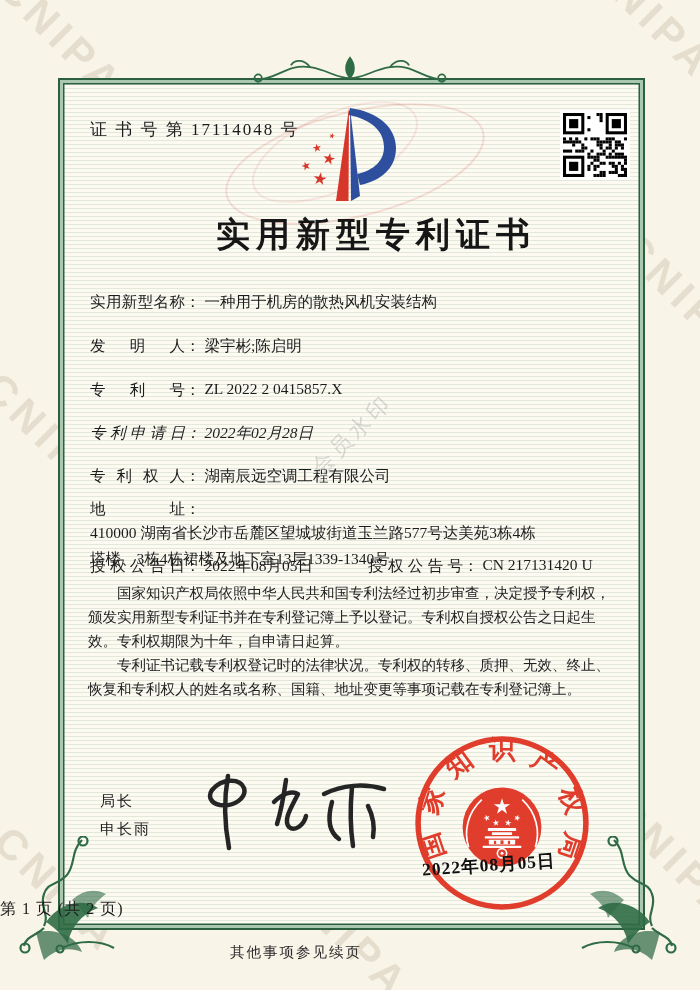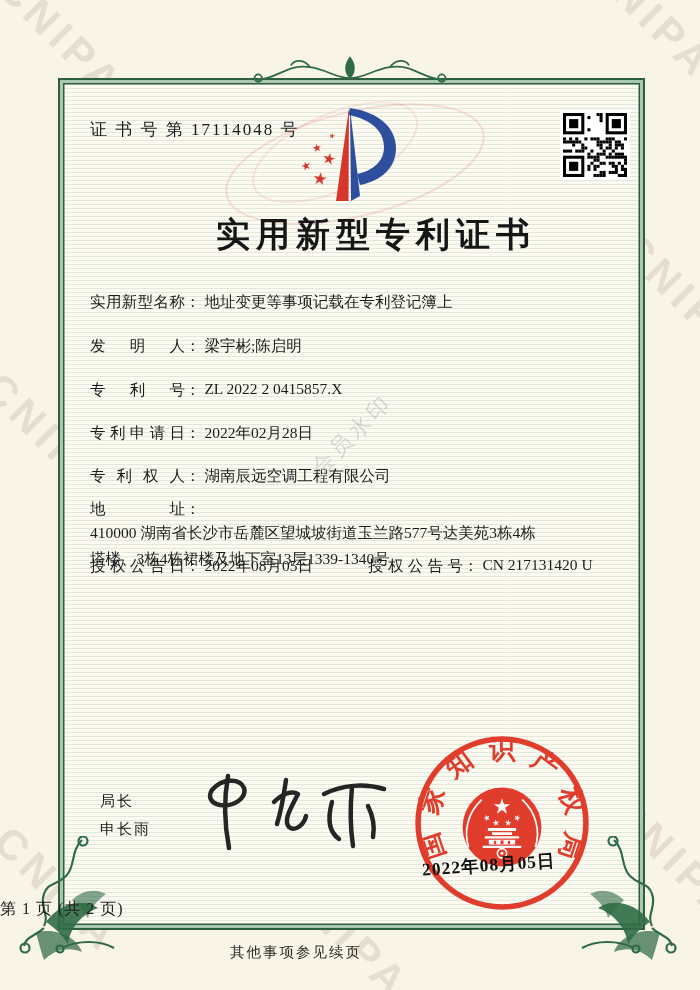--- a/index.html
+++ b/index.html
@@ -48,21 +48,21 @@
   
   .fields{left:90px;top:292px;width:530px;font-size:15.5px;}
   .frow{position:absolute;left:0;white-space:nowrap;}
   .frow .lab{
     display:inline-block;width:95px;text-align:justify;text-align-last:justify;
     vertical-align:top;
   }
   .frow .val{vertical-align:top;}
   .frow.wrap{white-space:normal;}
   .frow.wrap .val{display:inline-block;width:452px;line-height:26px;}
-  .r0{top:0;} .r1{top:44px;} .r2{top:88px;} .r3{top:131px;} .r4{top:174px;}
+  .r0{top:0;} .r1{top:44px;} .r2{top:88px;} .r3{top:131px;font-style:italic;} .r4{top:174px;}
   .r5{top:207px;} .r6{top:264px;}
   .grant2{position:absolute;left:278px;top:0;white-space:nowrap;}
   
   .paras{left:88px;top:581px;width:528px;font-size:14.5px;line-height:24px;color:#222;}
   .paras p{margin:0;text-indent:2em;}
   
   .director-title{left:100px;top:792px;font-size:15px;letter-spacing:2px;}
   .director-name{left:100px;top:820px;font-size:15px;letter-spacing:2px;}
   .sig{left:198px;top:764px;}
   .sr{position:absolute;width:1px;height:1px;overflow:hidden;clip:rect(0 0 0 0);}
@@ -290,21 +290,21 @@
         <rect x="60" y="60" width="3" height="3"></rect>
       </g>
   </svg>
 </div>
 
 <div class="abs title">实用新型专利证书</div>
 
 <div class="abs fields">
   <div class="frow r0">
     <span class="lab">实用新型名称</span><span>：</span>
-    <span class="val">地址变更等事项记载在专利登记簿上</span>
+    <span class="val">一种用于机房的散热风机安装结构</span>
   </div>
   <div class="frow r1">
     <span class="lab">发明人</span><span>：</span>
     <span class="val">梁宇彬;陈启明</span>
   </div>
   <div class="frow r2">
     <span class="lab">专利号</span><span>：</span>
     <span class="val">ZL 2022 2 0415857.X</span>
   </div>
   <div class="frow r3">
@@ -323,20 +323,22 @@
     <span class="lab">授权公告日</span><span>：</span>
     <span class="val">2022年08月05日</span>
     <span class="grant2">
       <span class="lab">授权公告号</span><span>：</span>
       <span class="val">CN 217131420 U</span>
     </span>
   </div>
 </div>
 
 <div class="abs paras">
+  <p>国家知识产权局依照中华人民共和国专利法经过初步审查，决定授予专利权，颁发实用新型专利证书并在专利登记簿上予以登记。专利权自授权公告之日起生效。专利权期限为十年，自申请日起算。</p>
+  <p>专利证书记载专利权登记时的法律状况。专利权的转移、质押、无效、终止、恢复和专利权人的姓名或名称、国籍、地址变更等事项记载在专利登记簿上。</p>
 </div>
 
 <div class="abs director-title">局长</div>
 <div class="abs director-name">申长雨</div>
 
 <svg class="abs sig" width="200" height="92" viewBox="0 0 200 92">
   <g stroke="#141414" stroke-width="4.5" fill="none" stroke-linecap="round" stroke-linejoin="round" opacity="0.92">
     <path d="M30,12 C26,34 26,58 31,84"></path>
     <path d="M14,26 C24,14 42,14 46,24 C49,34 36,43 22,41 C12,39 10,32 14,26"></path>
     <path d="M88,16 C86,30 84,44 79,60"></path>

